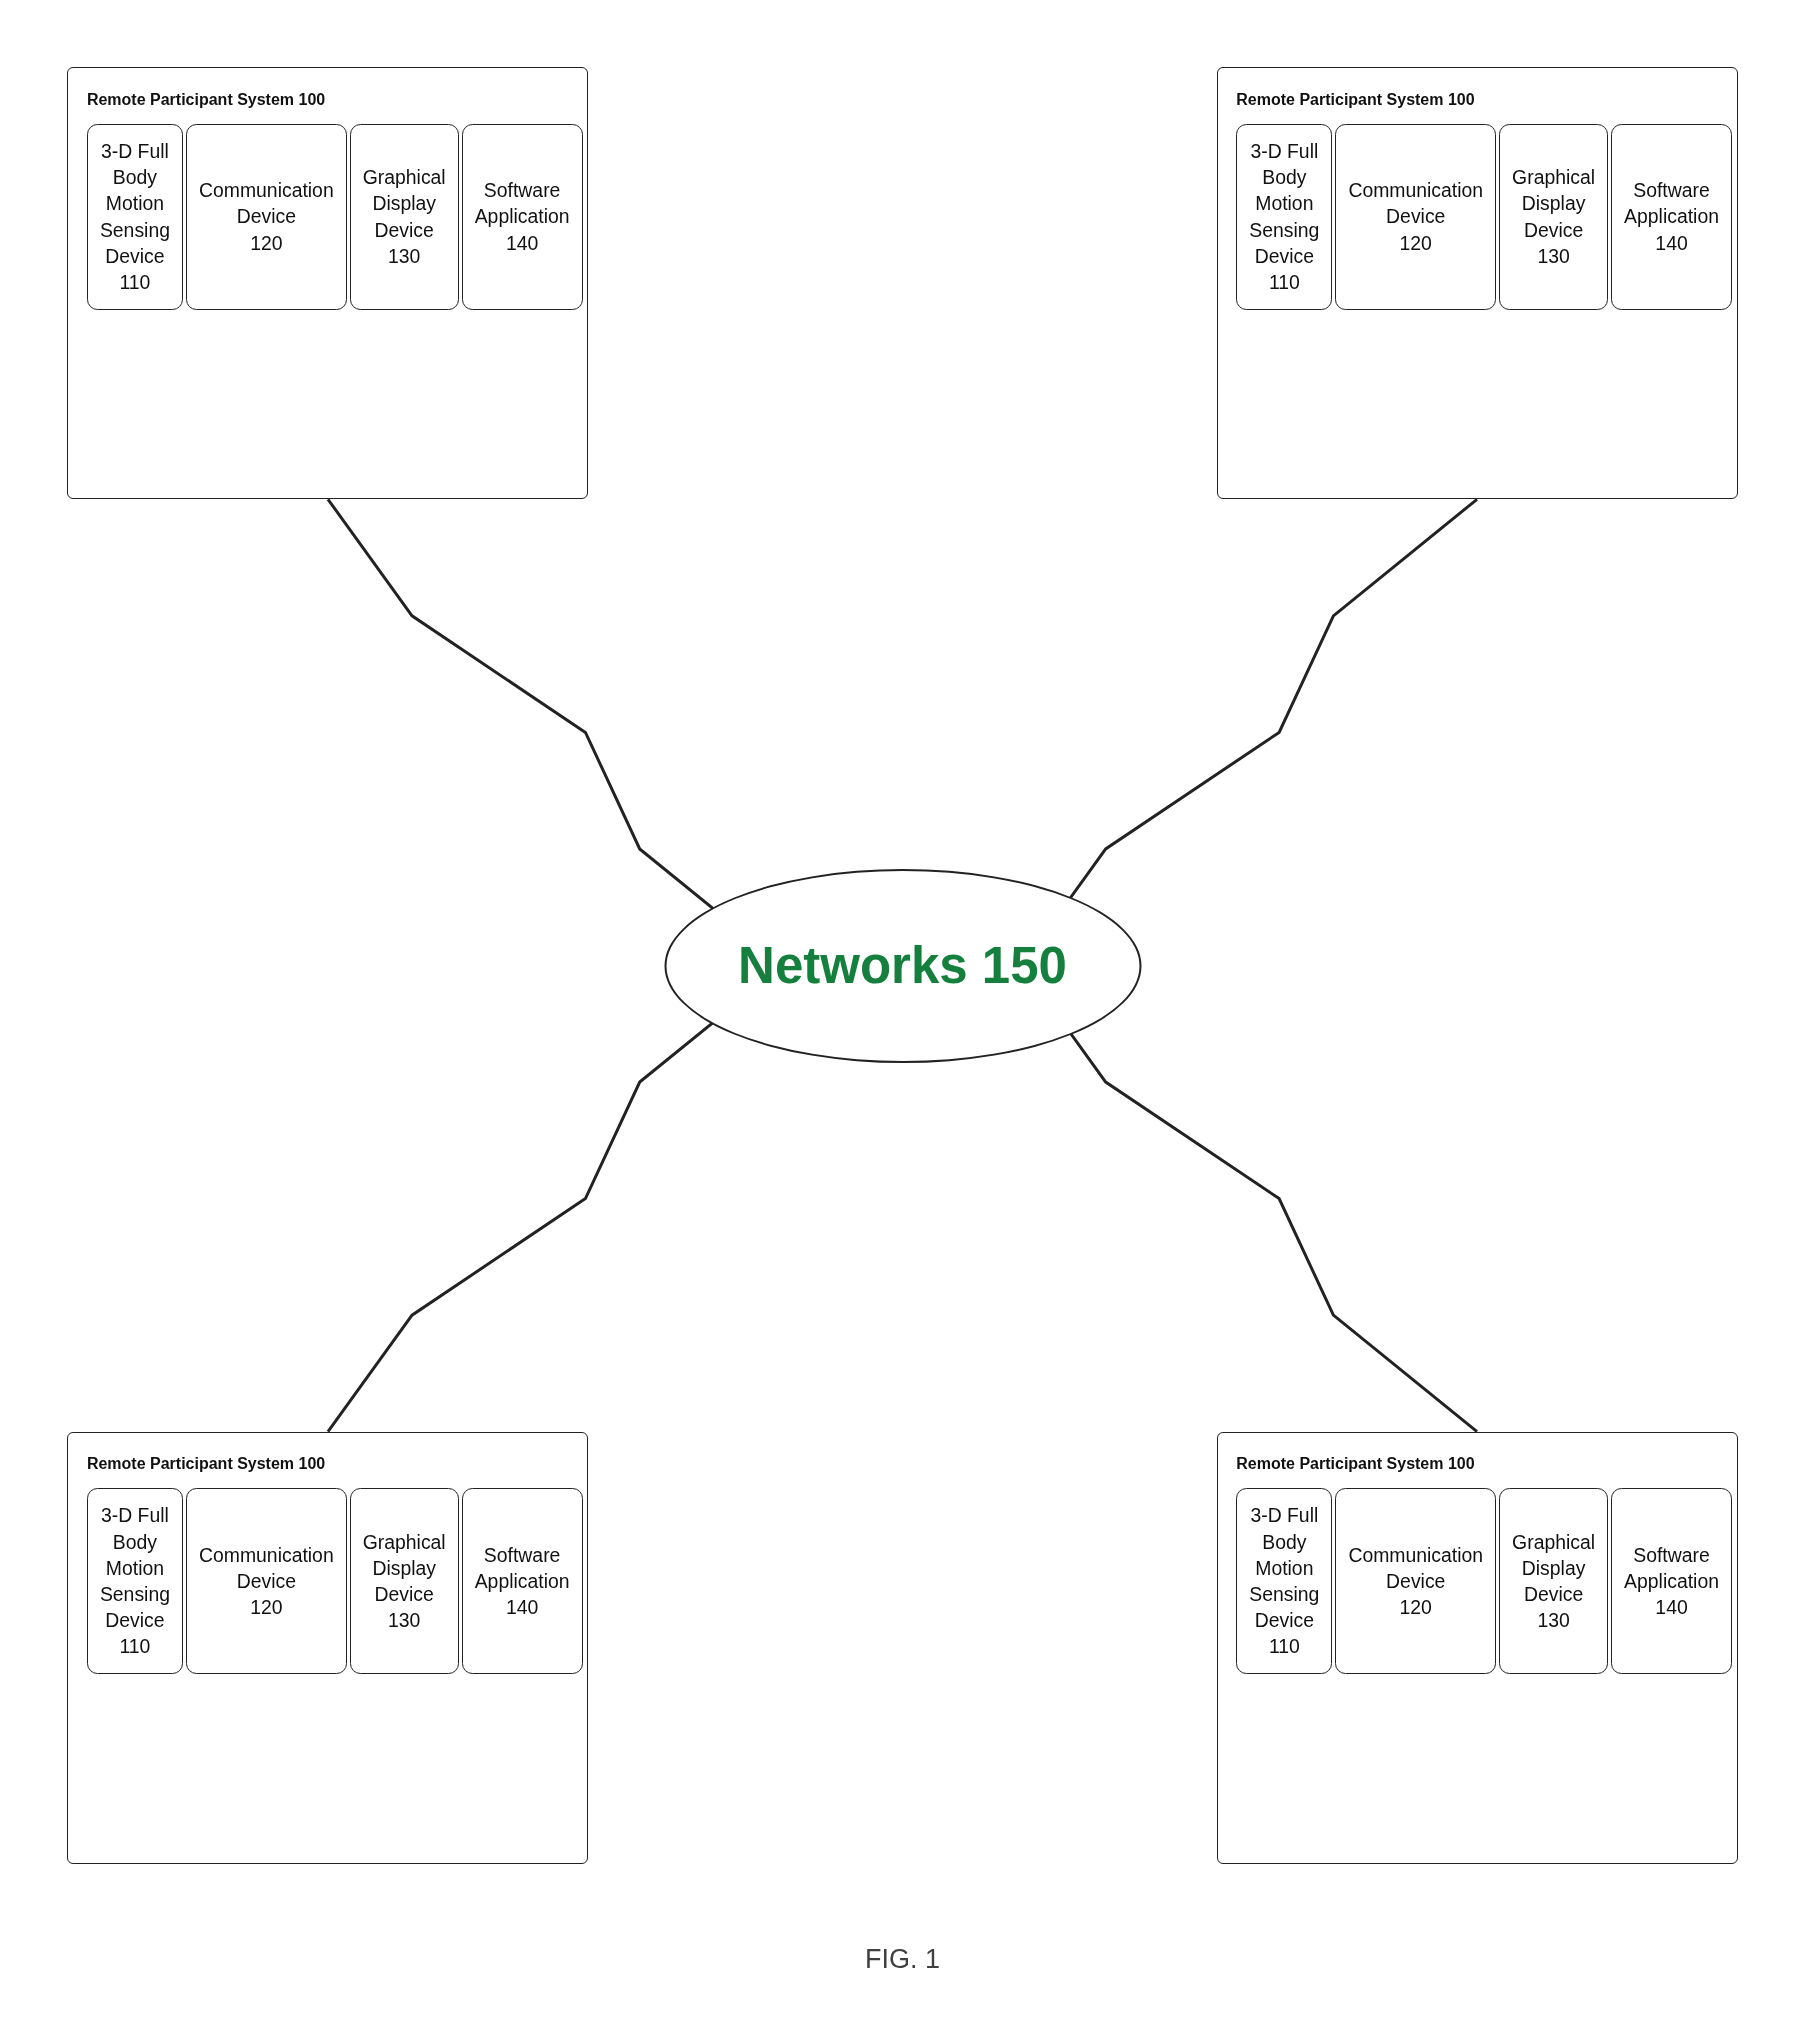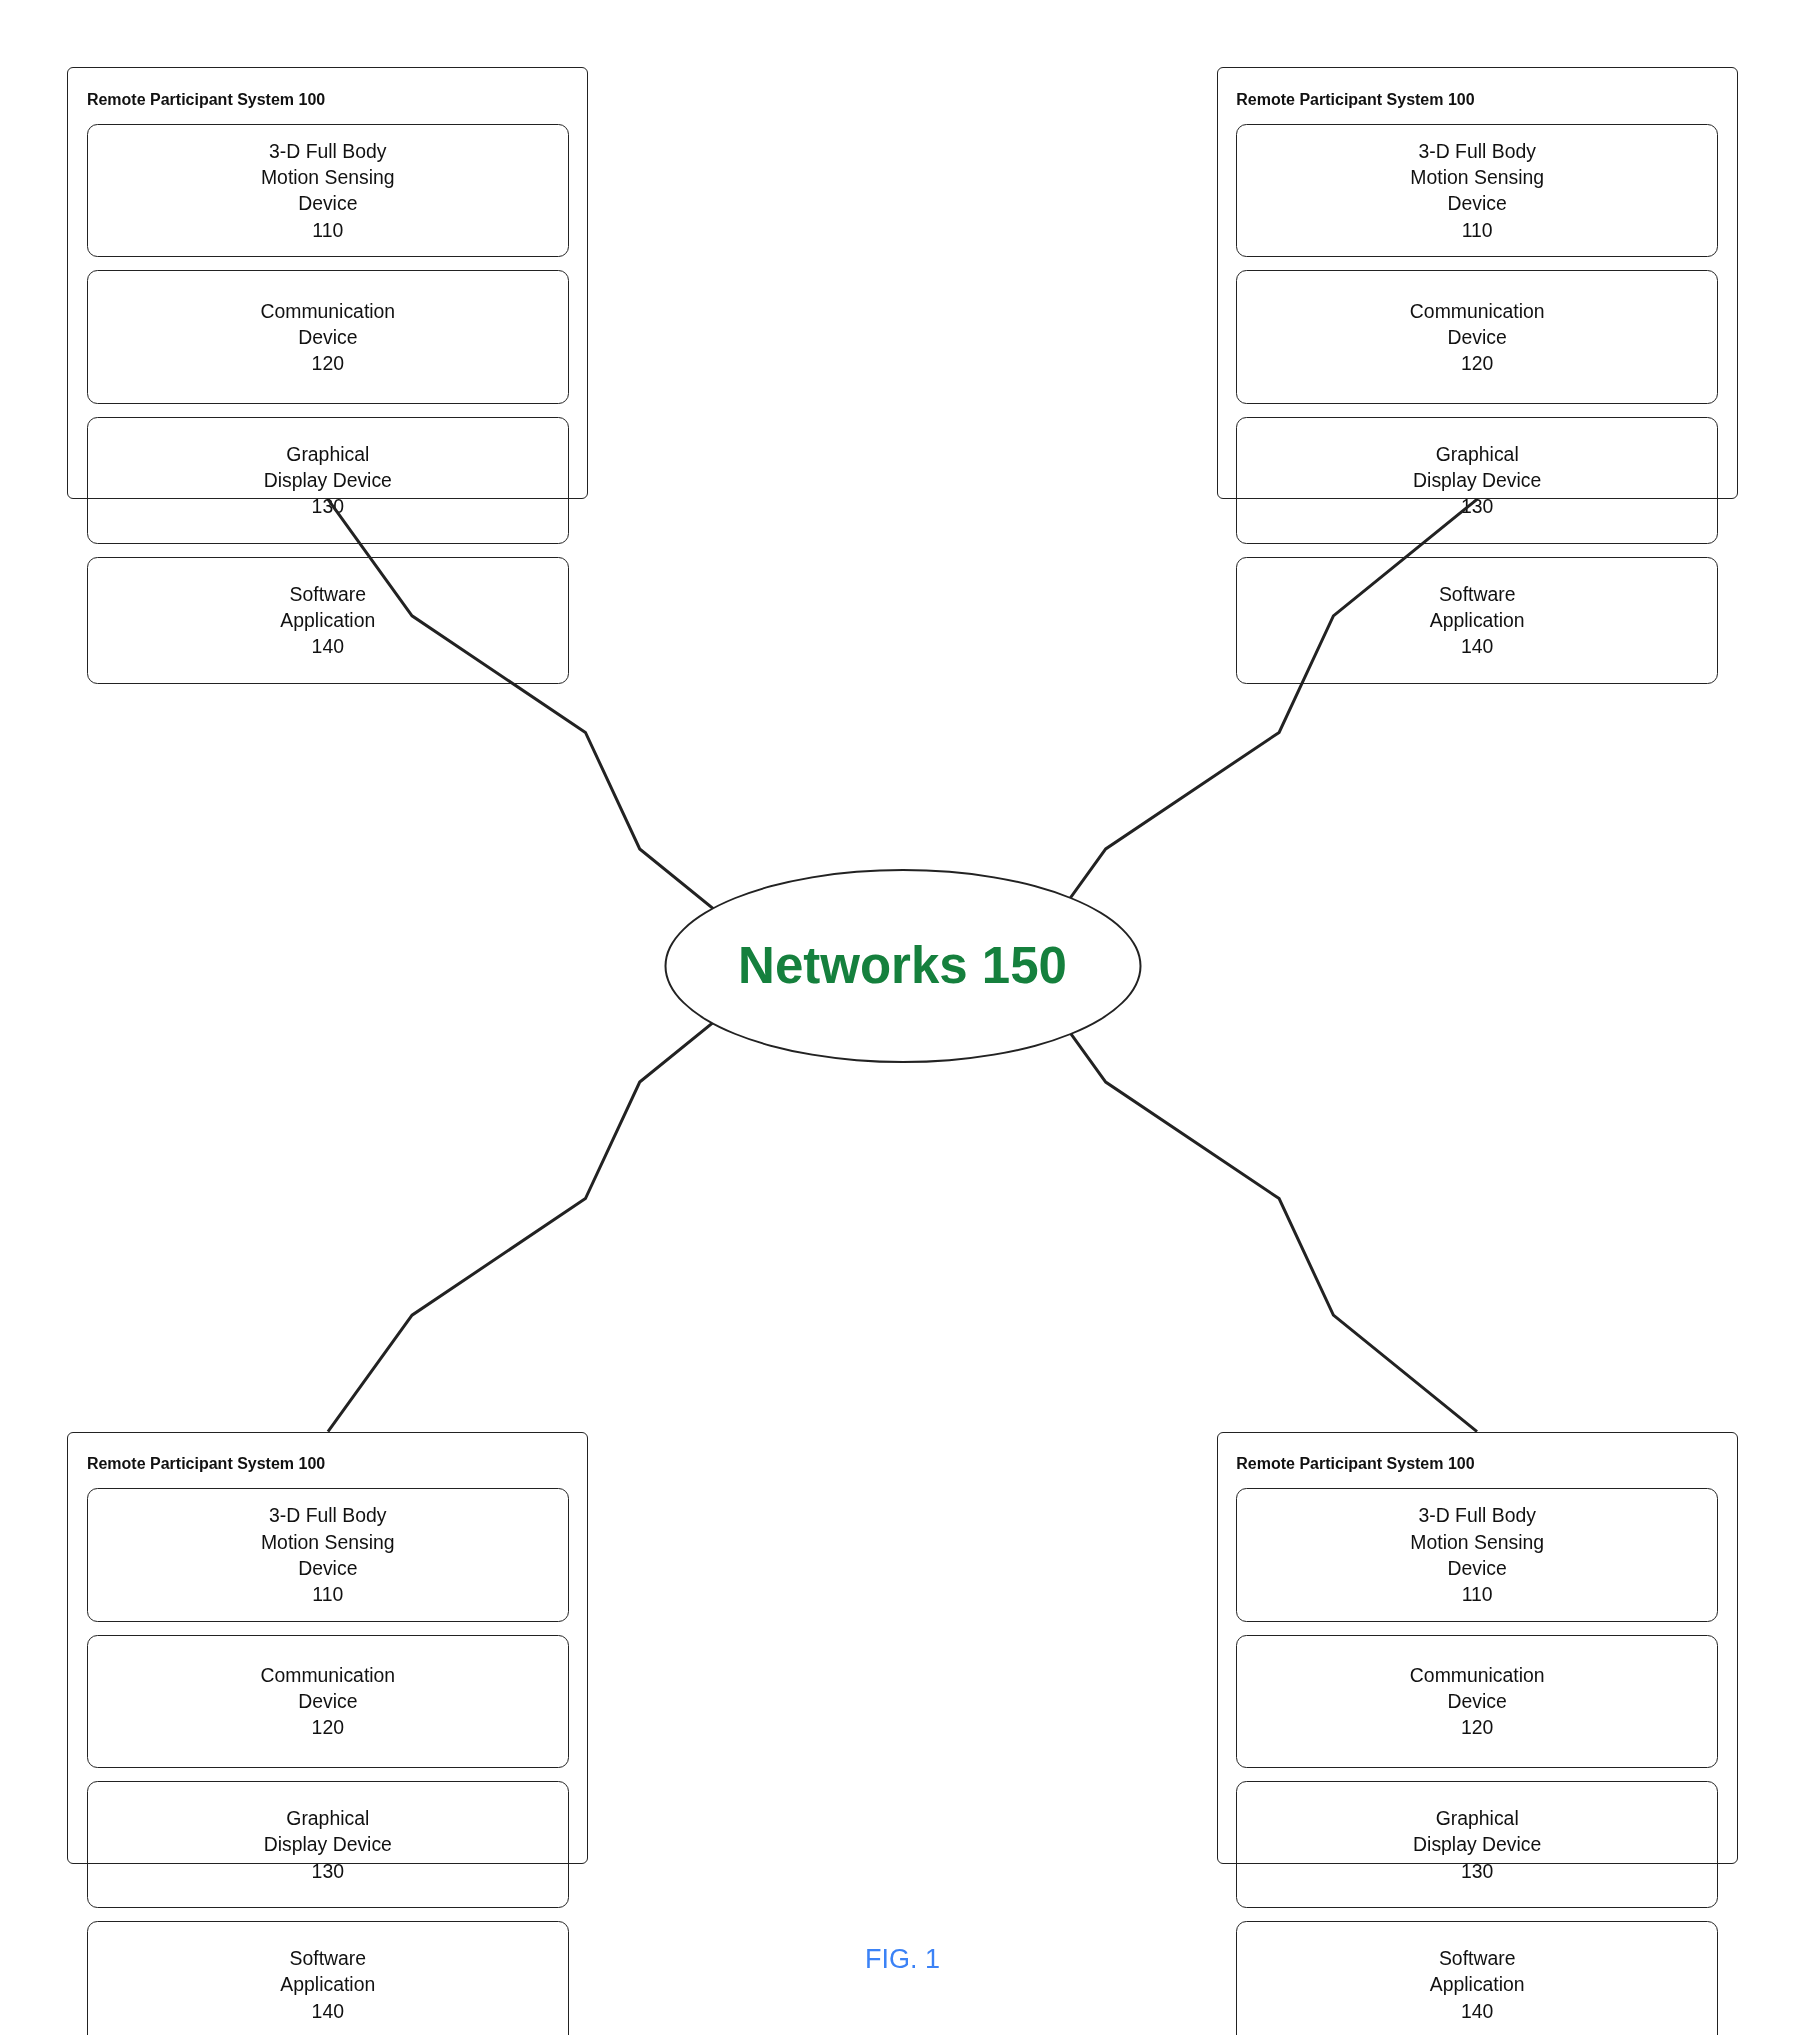--- a/index.html
+++ b/index.html
@@ -30,23 +30,23 @@
 
     .system-title {
       font-size: 16px;
       font-weight: bold;
       margin-bottom: 15px;
       color: #111;
     }
 
     .components-grid {
       display: grid;
-      grid-template-columns: 1fr;
+      grid-template-columns: 1fr 1fr 1fr 1fr;
       grid-template-rows: 1fr 1fr;
-      gap: 13px;
+      gap: 3px;
     }
 
     .component-box {
       border: 1.9px solid #222;
       border-radius: 10.4px;
       padding: 13.4px 12px;
       text-align: center;
       font-size: 19.4px;
       line-height: 1.35;
       color: #111;
@@ -123,21 +123,21 @@
       z-index: 5;
     }
 
     
     .fig-label {
       position: absolute;
       bottom: 60px;
       left: 50%;
       transform: translateX(-50%);
       font-size: 27px;
-      color: #3b82f6;
+      color: #404040;
       font-weight: normal;
     }
   </style>
 </head>
 <body>
 
 <div class="diagram-container">
 
   <div class="system-box system-tl">
     <div class="system-title">Remote Participant System 100</div>

